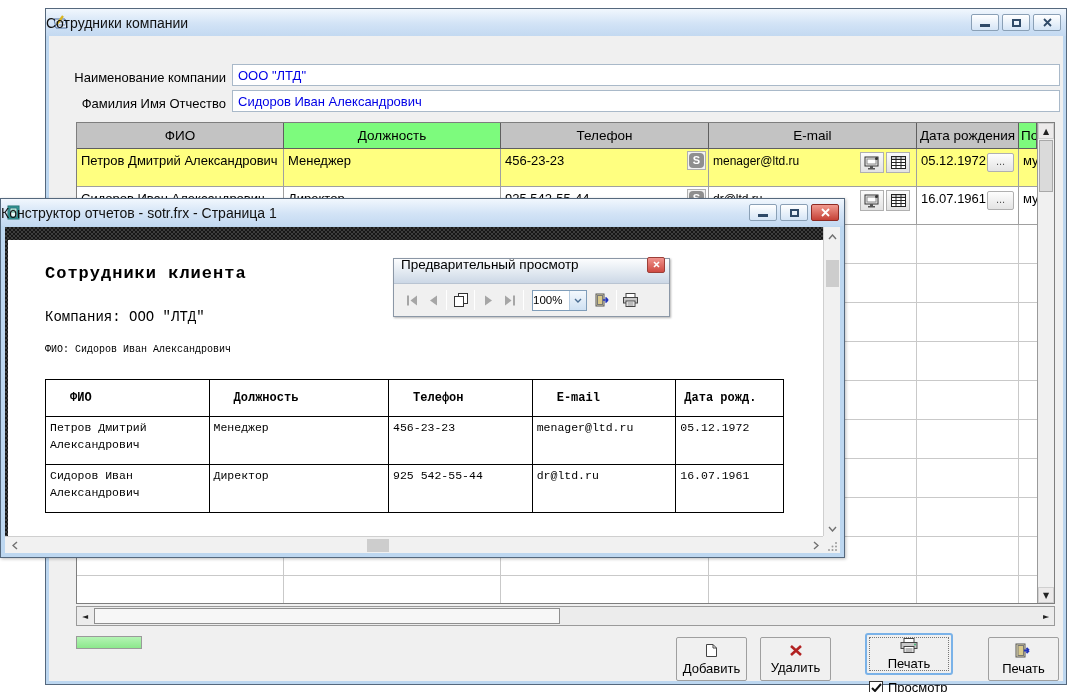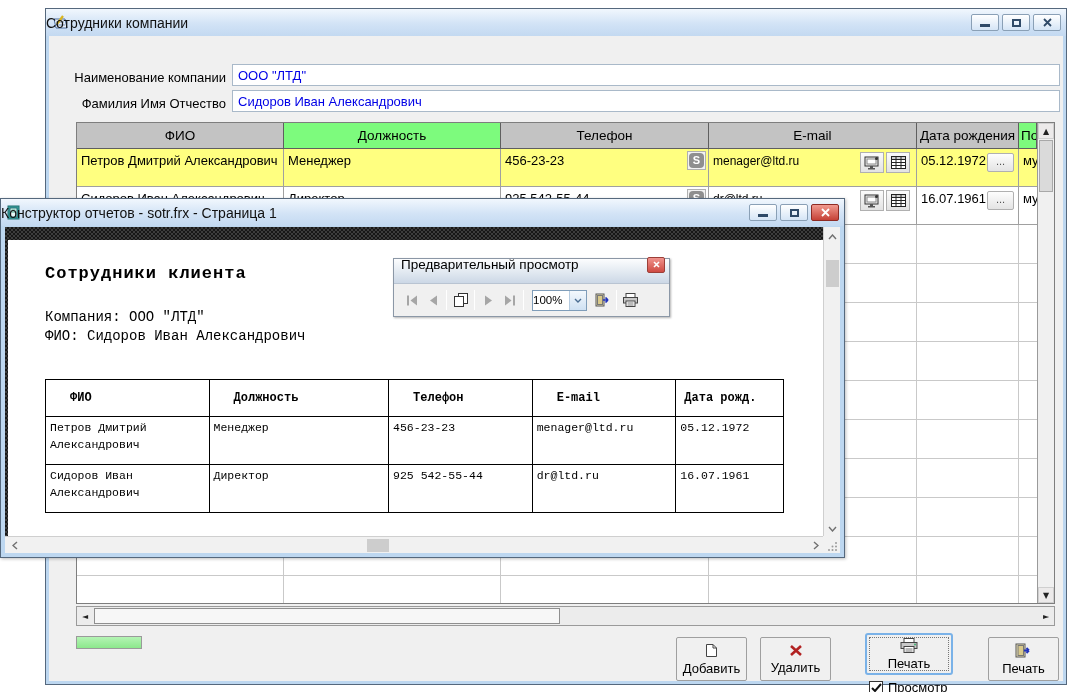--- a/index.html
+++ b/index.html
@@ -81,21 +81,21 @@
 #chk{width:14px;height:14px;border:1px solid #333;background:#fff;display:flex;align-items:center;justify-content:center}
 
 
 #rw{left:0;top:198px;width:845px;height:360px;z-index:10;box-shadow:1px 1px 3px rgba(0,0,0,.25)}
 #rw .client{position:absolute;left:4px;top:28px;right:4px;bottom:4px;overflow:hidden;
   background:repeating-conic-gradient(#171717 0% 25%,#3d3d3d 0% 50%) 0 0/4px 4px}
 #rpage{position:absolute;left:3px;top:13px;width:844px;height:296px;background:#fff;
   font-family:"Liberation Mono","DejaVu Sans Mono",monospace}
 #rhead{position:absolute;left:37px;top:24px;font-size:17px;font-weight:bold;letter-spacing:1px}
 #rcomp{position:absolute;left:37px;top:69px;font-size:14px}
-#rfio{position:absolute;left:37px;top:88px;font-size:14px}
+#rfio{position:absolute;left:37px;top:104px;font-size:10px}
 #rtable{position:absolute;left:37px;top:139px;width:739px;border:1px solid #000}
 .rtr{display:flex}
 .rth{height:36px;display:flex;align-items:center;font-weight:bold;font-size:12px;border-right:1px solid #000;padding-left:24px}
 .rth.pl8{padding-left:8px}
 .rtd{height:48px;font-size:11.5px;line-height:1.5;padding:2px 4px;border-right:1px solid #000;border-top:1px solid #000;
   white-space:normal;word-break:normal}
 .rc1{width:164px}.rc2{width:180px}.rc3{width:144px}.rc4{width:144px}.rc5{width:107px;border-right:none}
 #rvs{position:absolute;right:0;top:0;width:17px;height:311px;background:#f1f1f1;border-left:1px solid #cfcfcf}
 #rvs .thumb{position:absolute;left:2px;top:33px;width:13px;height:27px;background:#cdcdcd}
 #rvs .ch{position:absolute;left:0;width:17px;height:15px;display:flex;align-items:center;justify-content:center}

